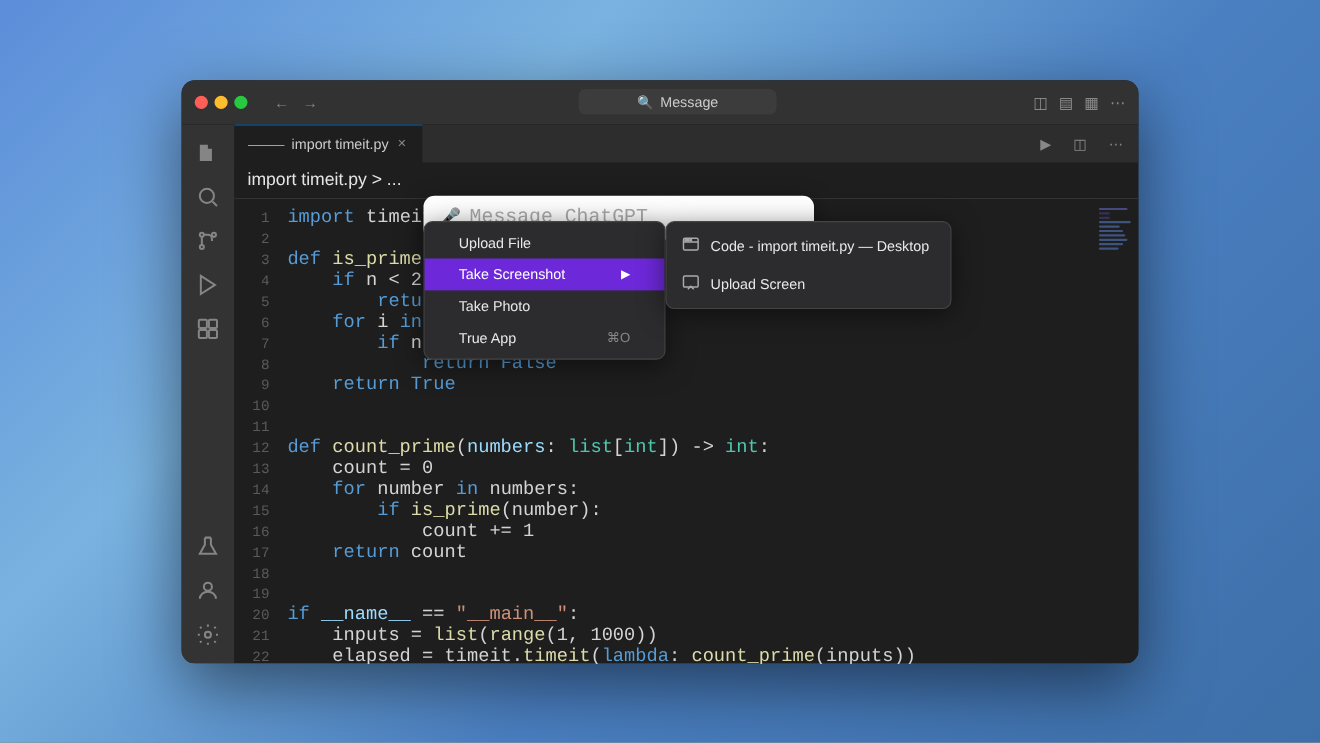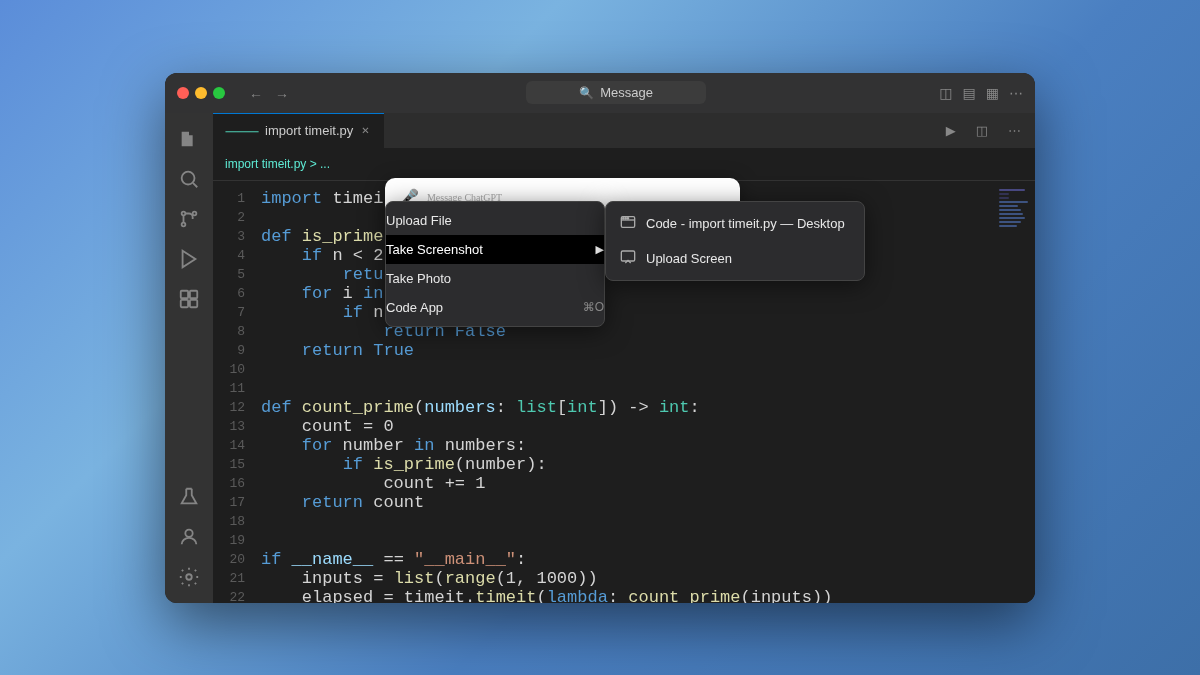--- a/index.html
+++ b/index.html
@@ -159,22 +159,22 @@
       border-radius: 3px;
     }
 
     
     .breadcrumb {
       height: 33px;
       background: #1e1e1e;
       display: flex;
       align-items: center;
       padding: 0 12px;
-      font-size: 12px;
-      color: #5eead4;
+      font-size: 16px;
+      color: #e5e5e5;
       border-bottom: 1px solid #333;
       flex-shrink: 0;
     }
 
     
     .code-editor {
       flex: 1;
       display: flex;
       overflow: hidden;
       position: relative;
@@ -261,50 +261,50 @@
       gap: 8px;
       box-shadow: 0 4px 20px rgba(0,0,0,0.4);
       z-index: 20;
     }
     .chatgpt-icon {
       font-size: 16px;
       color: #555;
       flex-shrink: 0;
     }
     .chatgpt-placeholder {
-      font-size: 10px;
+      font-size: 18px;
       color: #aaa;
-      font-family: Liberation Serif, serif;
+      font-family: Liberation Mono, monospace;
     }
 
     
     .context-menu {
       position: absolute;
       top: 128px;
       left: 220px;
       width: 220px;
       background: #2c2c2e;
       border-radius: 8px;
       box-shadow: 0 4px 24px rgba(0,0,0,0.5);
       padding: 4px 0;
       z-index: 21;
       border: 1px solid #444;
     }
     .menu-item {
       display: flex;
       align-items: center;
       justify-content: space-between;
-      padding: 7px 0;
+      padding: 7px 31px;
       font-size: 13px;
       color: #e8e8e8;
       cursor: pointer;
       font-family: -apple-system, sans-serif;
     }
     .menu-item.active {
-      background: #000000;
+      background: #6d28d9;
       color: #ffffff;
     }
     .menu-item .shortcut {
       color: #888;
       font-size: 12px;
     }
     .menu-chevron { font-size: 11px; }
 
     
     .submenu {
@@ -520,21 +520,21 @@
         <span>Upload File</span>
       </div>
       <div class="menu-item active">
         <span>Take Screenshot</span>
         <span class="menu-chevron">▶</span>
       </div>
       <div class="menu-item">
         <span>Take Photo</span>
       </div>
       <div class="menu-item">
-        <span>Code App</span>
+        <span>True App</span>
         <span class="shortcut">⌘O</span>
       </div>
     </div>
 
     <div class="submenu">
       <div class="submenu-item">
         <span class="submenu-icon">
           <svg width="16" height="16" viewBox="0 0 24 24" fill="none" stroke="currentColor" stroke-width="2">
               <rect x="2" y="4" width="20" height="16" rx="2"></rect>
               <line x1="2" y1="9" x2="22" y2="9"></line>

